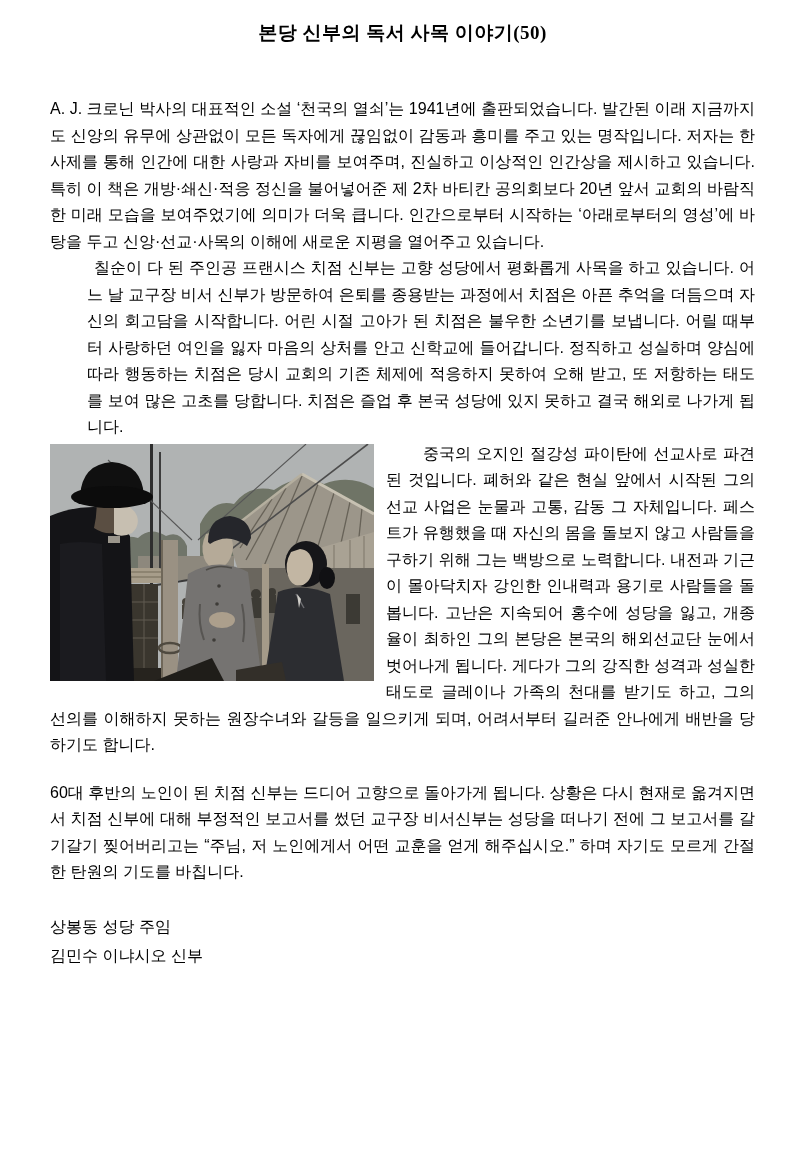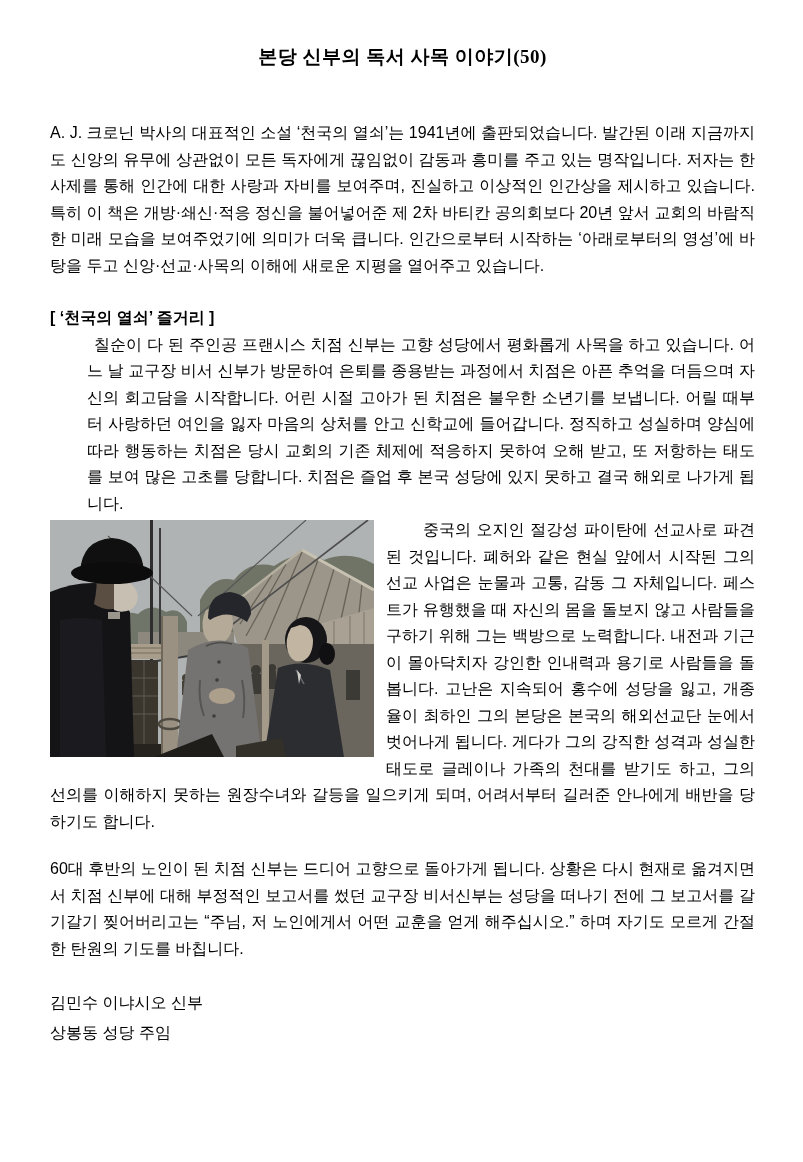--- a/index.html
+++ b/index.html
@@ -1,21 +1,21 @@
 <!DOCTYPE html>
 <html><head>
 <meta charset="utf-8">
 <style>
   html,body{margin:0;padding:0;background:#ffffff;}
   body{
     width:803px;height:1162px;overflow:hidden;
     font-family:"Liberation Sans","DejaVu Sans",sans-serif;
     color:#000;
   }
-  .page{box-sizing:border-box;width:803px;height:1162px;padding:44px 48px 0 50px;}
+  .page{box-sizing:border-box;width:803px;height:1162px;padding:20px 48px 0 50px;}
   .doc-title{
     font-family:"Liberation Serif","DejaVu Serif",serif;
     font-size:19px;font-weight:700;text-align:center;
     margin:0;line-height:26px;letter-spacing:0.5px;
   }
   .doc-subtitle{
     font-size:16px;font-weight:700;margin:34px 0 0 5px;line-height:22px;
   }
   .body-text{
     font-size:16px;line-height:26.5px;text-align:justify;margin:0;
@@ -41,21 +41,20 @@
 </head>
 <body>
 
 <div class="page">
 
   <h1 class="doc-title">본당 신부의 독서 사목 이야기(50)</h1>
 
 
   <p class="body-text intro">A. J. 크로닌 박사의 대표적인 소설 ‘천국의 열쇠’는 1941년에 출판되었습니다. 발간된 이래 지금까지도 신앙의 유무에 상관없이 모든 독자에게 끊임없이 감동과 흥미를 주고 있는 명작입니다. 저자는 한 사제를 통해 인간에 대한 사랑과 자비를 보여주며, 진실하고 이상적인 인간상을 제시하고 있습니다. 특히 이 책은 개방·쇄신·적응 정신을 불어넣어준 제 2차 바티칸 공의회보다 20년 앞서 교회의 바람직한 미래 모습을 보여주었기에 의미가 더욱 큽니다. 인간으로부터 시작하는 ‘아래로부터의 영성’에 바탕을 두고 신앙·선교·사목의 이해에 새로운 지평을 열어주고 있습니다.</p>
 
-  <h3 class="section-header">[ ‘천국의 열쇠’ 즐거리 ]</h3>
 
   <p class="body-text indent-1">칠순이 다 된 주인공 프랜시스 치점 신부는 고향 성당에서 평화롭게 사목을 하고 있습니다. 어느 날 교구장 비서 신부가 방문하여 은퇴를 종용받는 과정에서 치점은 아픈 추억을 더듬으며 자신의 회고담을 시작합니다. 어린 시절 고아가 된 치점은 불우한 소년기를 보냅니다. 어릴 때부터 사랑하던 여인을 잃자 마음의 상처를 안고 신학교에 들어갑니다. 정직하고 성실하며 양심에 따라 행동하는 치점은 당시 교회의 기존 체제에 적응하지 못하여 오해 받고, 또 저항하는 태도를 보여 많은 고초를 당합니다. 치점은 즐업 후 본국 성당에 있지 못하고 결국 해외로 나가게 됩니다.</p>
 
   <div class="body-text synopsis-p2 clearfix">
     <span class="photo-float">
 
       <svg width="324" height="237" viewBox="0 0 324 237" xmlns="http://www.w3.org/2000/svg">
         <rect width="324" height="237" fill="#b0b3b3"></rect>
 
         <path d="M150,80 Q163,54 184,60 Q199,40 224,46 Q249,28 274,40 Q300,30 324,44 L324,112 L150,112 Z" fill="#6f7466"></path>
@@ -165,17 +164,17 @@
         <path d="M104,237 L162,214 L174,237 Z" fill="#1f1d19"></path>
         <path d="M186,226 L232,218 L236,237 L186,237 Z" fill="#332f29"></path>
       </svg>
     </span>
     <span class="indent-1">중국의 오지인 절강성 파이탄에 선교사로 파견된 것입니다. 폐허와 같은 현실 앞에서 시작된 그의 선교 사업은 눈물과 고통, 감동 그 자체입니다. 페스트가 유행했을 때 자신의 몸을 돌보지 않고 사람들을 구하기 위해 그는 백방으로 노력합니다. 내전과 기근이 몰아닥치자 강인한 인내력과 용기로 사람들을 돌봅니다. 고난은 지속되어 홍수에 성당을 잃고, 개종율이 최하인 그의 본당은 본국의 해외선교단 눈에서 벗어나게 됩니다. 게다가 그의 강직한 성격과 성실한 태도로 글레이나 가족의 천대를 받기도 하고, 그의 선의를 이해하지 못하는 원장수녀와 갈등을 일으키게 되며, 어려서부터 길러준 안나에게 배반을 당하기도 합니다.</span>
   </div>
 
   <p class="body-text closing">60대 후반의 노인이 된 치점 신부는 드디어 고향으로 돌아가게 됩니다. 상황은 다시 현재로 옮겨지면서 치점 신부에 대해 부정적인 보고서를 썼던 교구장 비서신부는 성당을 떠나기 전에 그 보고서를 갈기갈기 찢어버리고는 “주님, 저 노인에게서 어떤 교훈을 얻게 해주십시오.” 하며 자기도 모르게 간절한 탄원의 기도를 바칩니다.</p>
 
   <div class="footer">
+    <p>상봉동 성당 주임</p>
     <p>김민수 이냐시오 신부</p>
-    <p>상봉동 성당 주임</p>
   </div>
 
 </div>
 
 </body></html>

